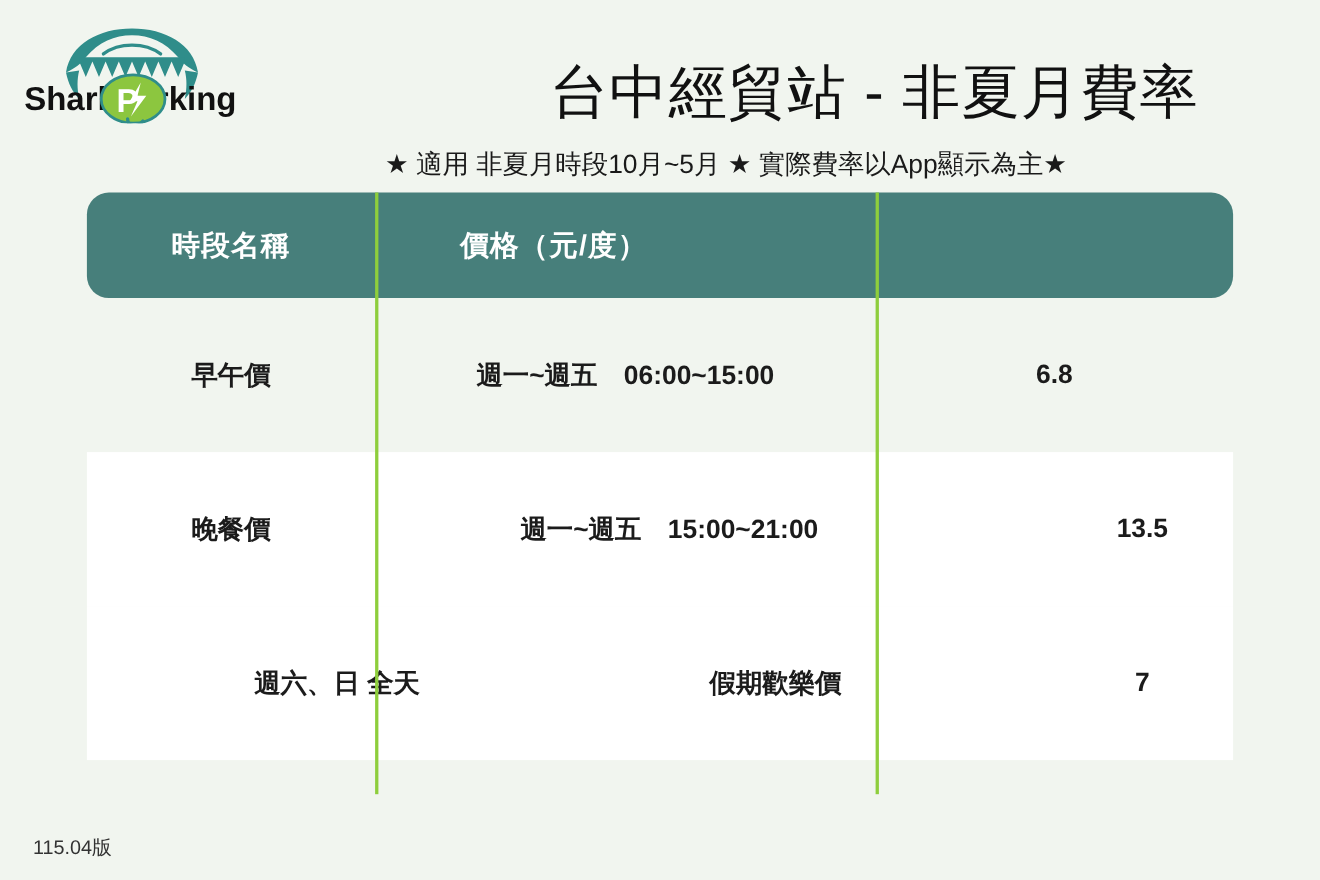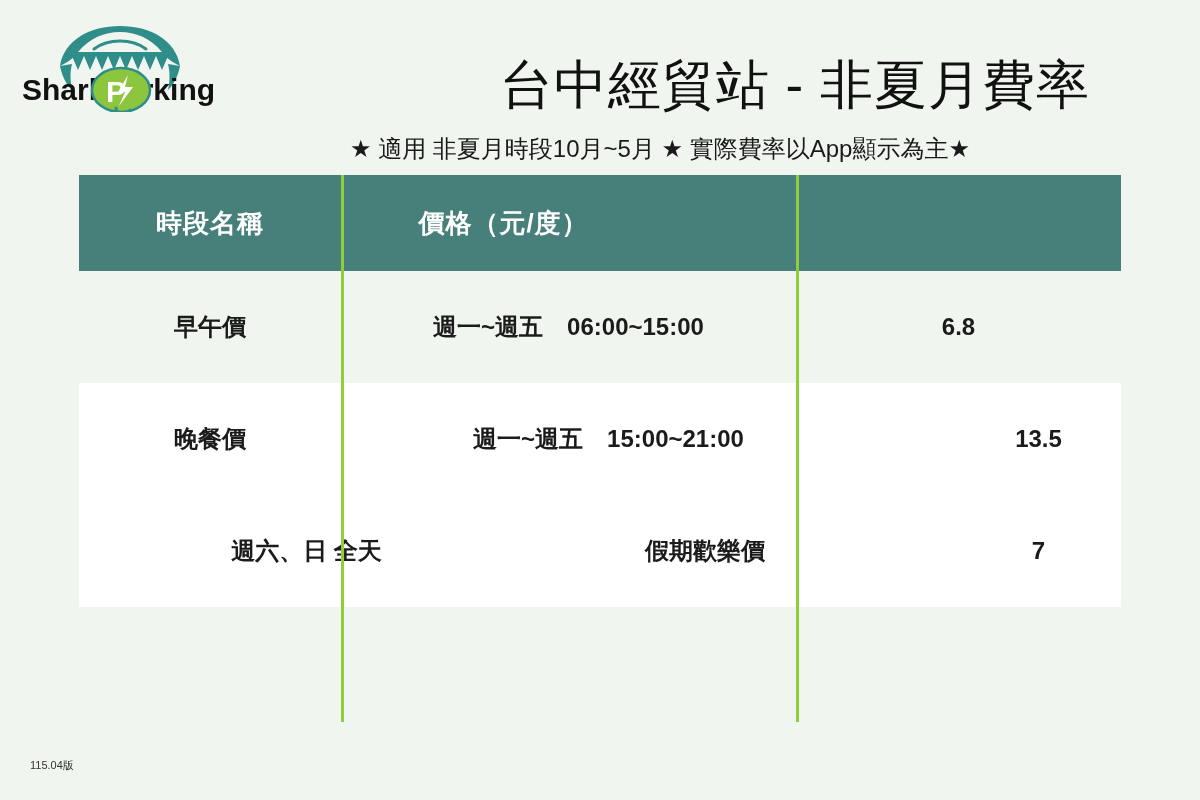--- a/index.html
+++ b/index.html
@@ -31,27 +31,28 @@
   }
 
   
   .table {
     position: absolute; left: 79px; top: 175px;
     width: 1042px; height: 547px;
   }
   .thead {
     display: flex; height: 96px;
     background: #477f7b;
+    border-radius: 20px;
   }
   .thead .cell {
     display: flex; align-items: center; justify-content: center;
     color: #ffffff; font-size: 26px; font-weight: 700;
     letter-spacing: 1px; white-space: nowrap;
   }
-  .trow { display: flex; height: 112px; }
+  .trow { display: flex; height: 140px; }
   .trow.alt { background: #f1f5ef; }
   .trow.plain { background: #ffffff; gap: 40px; }
   .trow .cell {
     display: flex; align-items: center; justify-content: center;
     color: #1b1b1b; font-weight: 700; white-space: nowrap;
   }
   .col-name  { width: 262px; flex: 0 0 262px; }
   .col-time  { width: 455px; flex: 0 0 455px; }
   .col-price { width: 325px; flex: 0 0 325px; }
 
@@ -63,21 +64,21 @@
   .divider {
     position: absolute; top: 0; width: 3px; height: 547px;
     background: #8ece3c;
   }
   .divider.d1 { left: 262px; }
   .divider.d2 { left: 717px; }
 
   
   .footer {
     position: absolute; left: 30px; top: 758px;
-    font-size: 11px; color: #333333;
+    font-size: 18px; color: #333333;
   }
 </style>
 </head>
 <body>
 
 <div class="page">
 
   <div class="logo">
     <svg width="200" height="90" viewBox="0 0 200 90">
 

